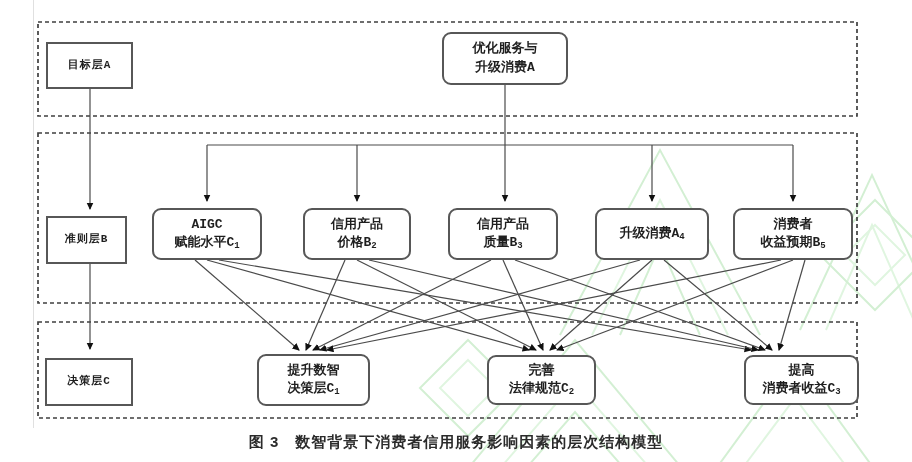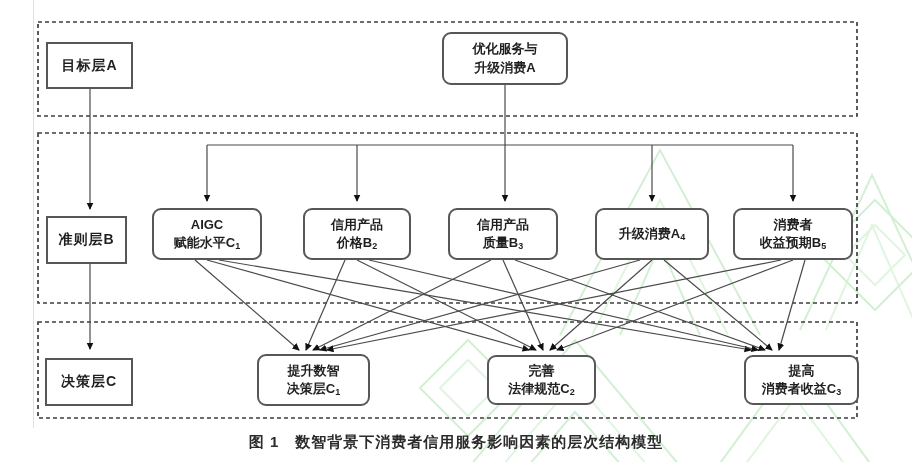--- a/index.html
+++ b/index.html
@@ -25,22 +25,22 @@
     background:#e0e0e0;z-index:1;
   }
   .node{
     position:absolute;z-index:2;background:#fff;
     border:2px solid var(--box-border);
     display:flex;flex-direction:column;justify-content:center;align-items:center;
     color:var(--text);font-weight:700;font-size:13px;line-height:1.4;
     text-align:center;box-sizing:border-box;
   }
   .round{border-radius:9px;}
-  .label-box{font-size:14px;letter-spacing:1px;}
-  .nl{white-space:nowrap;}
+  .label-box{font-size:11px;letter-spacing:1px;}
+  .nl{white-space:nowrap;font-family:Liberation Mono, monospace;}
   .nl sub{font-size:9px;font-weight:700;line-height:0;vertical-align:-2px;}
   .caption{
     position:absolute;left:0;top:433px;width:912px;z-index:2;
     text-align:center;font-size:15px;font-weight:700;color:var(--caption-text);
     letter-spacing:1px;
   }
   .wm{fill:none;stroke:var(--watermark);stroke-width:2;}
   .wm.lighter{stroke:#ddf5dd;}
   .conn{fill:none;stroke:var(--connector);stroke-width:1.2;}
   .dashrect{fill:none;stroke:var(--dashed-border);stroke-width:1.7;stroke-dasharray:4 3;}
@@ -155,14 +155,14 @@
   </div>
   <div class="node round" style="left:487px;top:355px;width:109px;height:50px">
     <div class="nl">完善</div>
     <div class="nl"><span>法律规范C</span><sub>2</sub></div>
   </div>
   <div class="node round" style="left:744px;top:355px;width:115px;height:50px">
     <div class="nl">提高</div>
     <div class="nl"><span>消费者收益C</span><sub>3</sub></div>
   </div>
 
-  <div class="caption">图 1　数智背景下消费者信用服务影响因素的层次结构模型</div>
+  <div class="caption">图 3　数智背景下消费者信用服务影响因素的层次结构模型</div>
 </div>
 
 </body></html>

